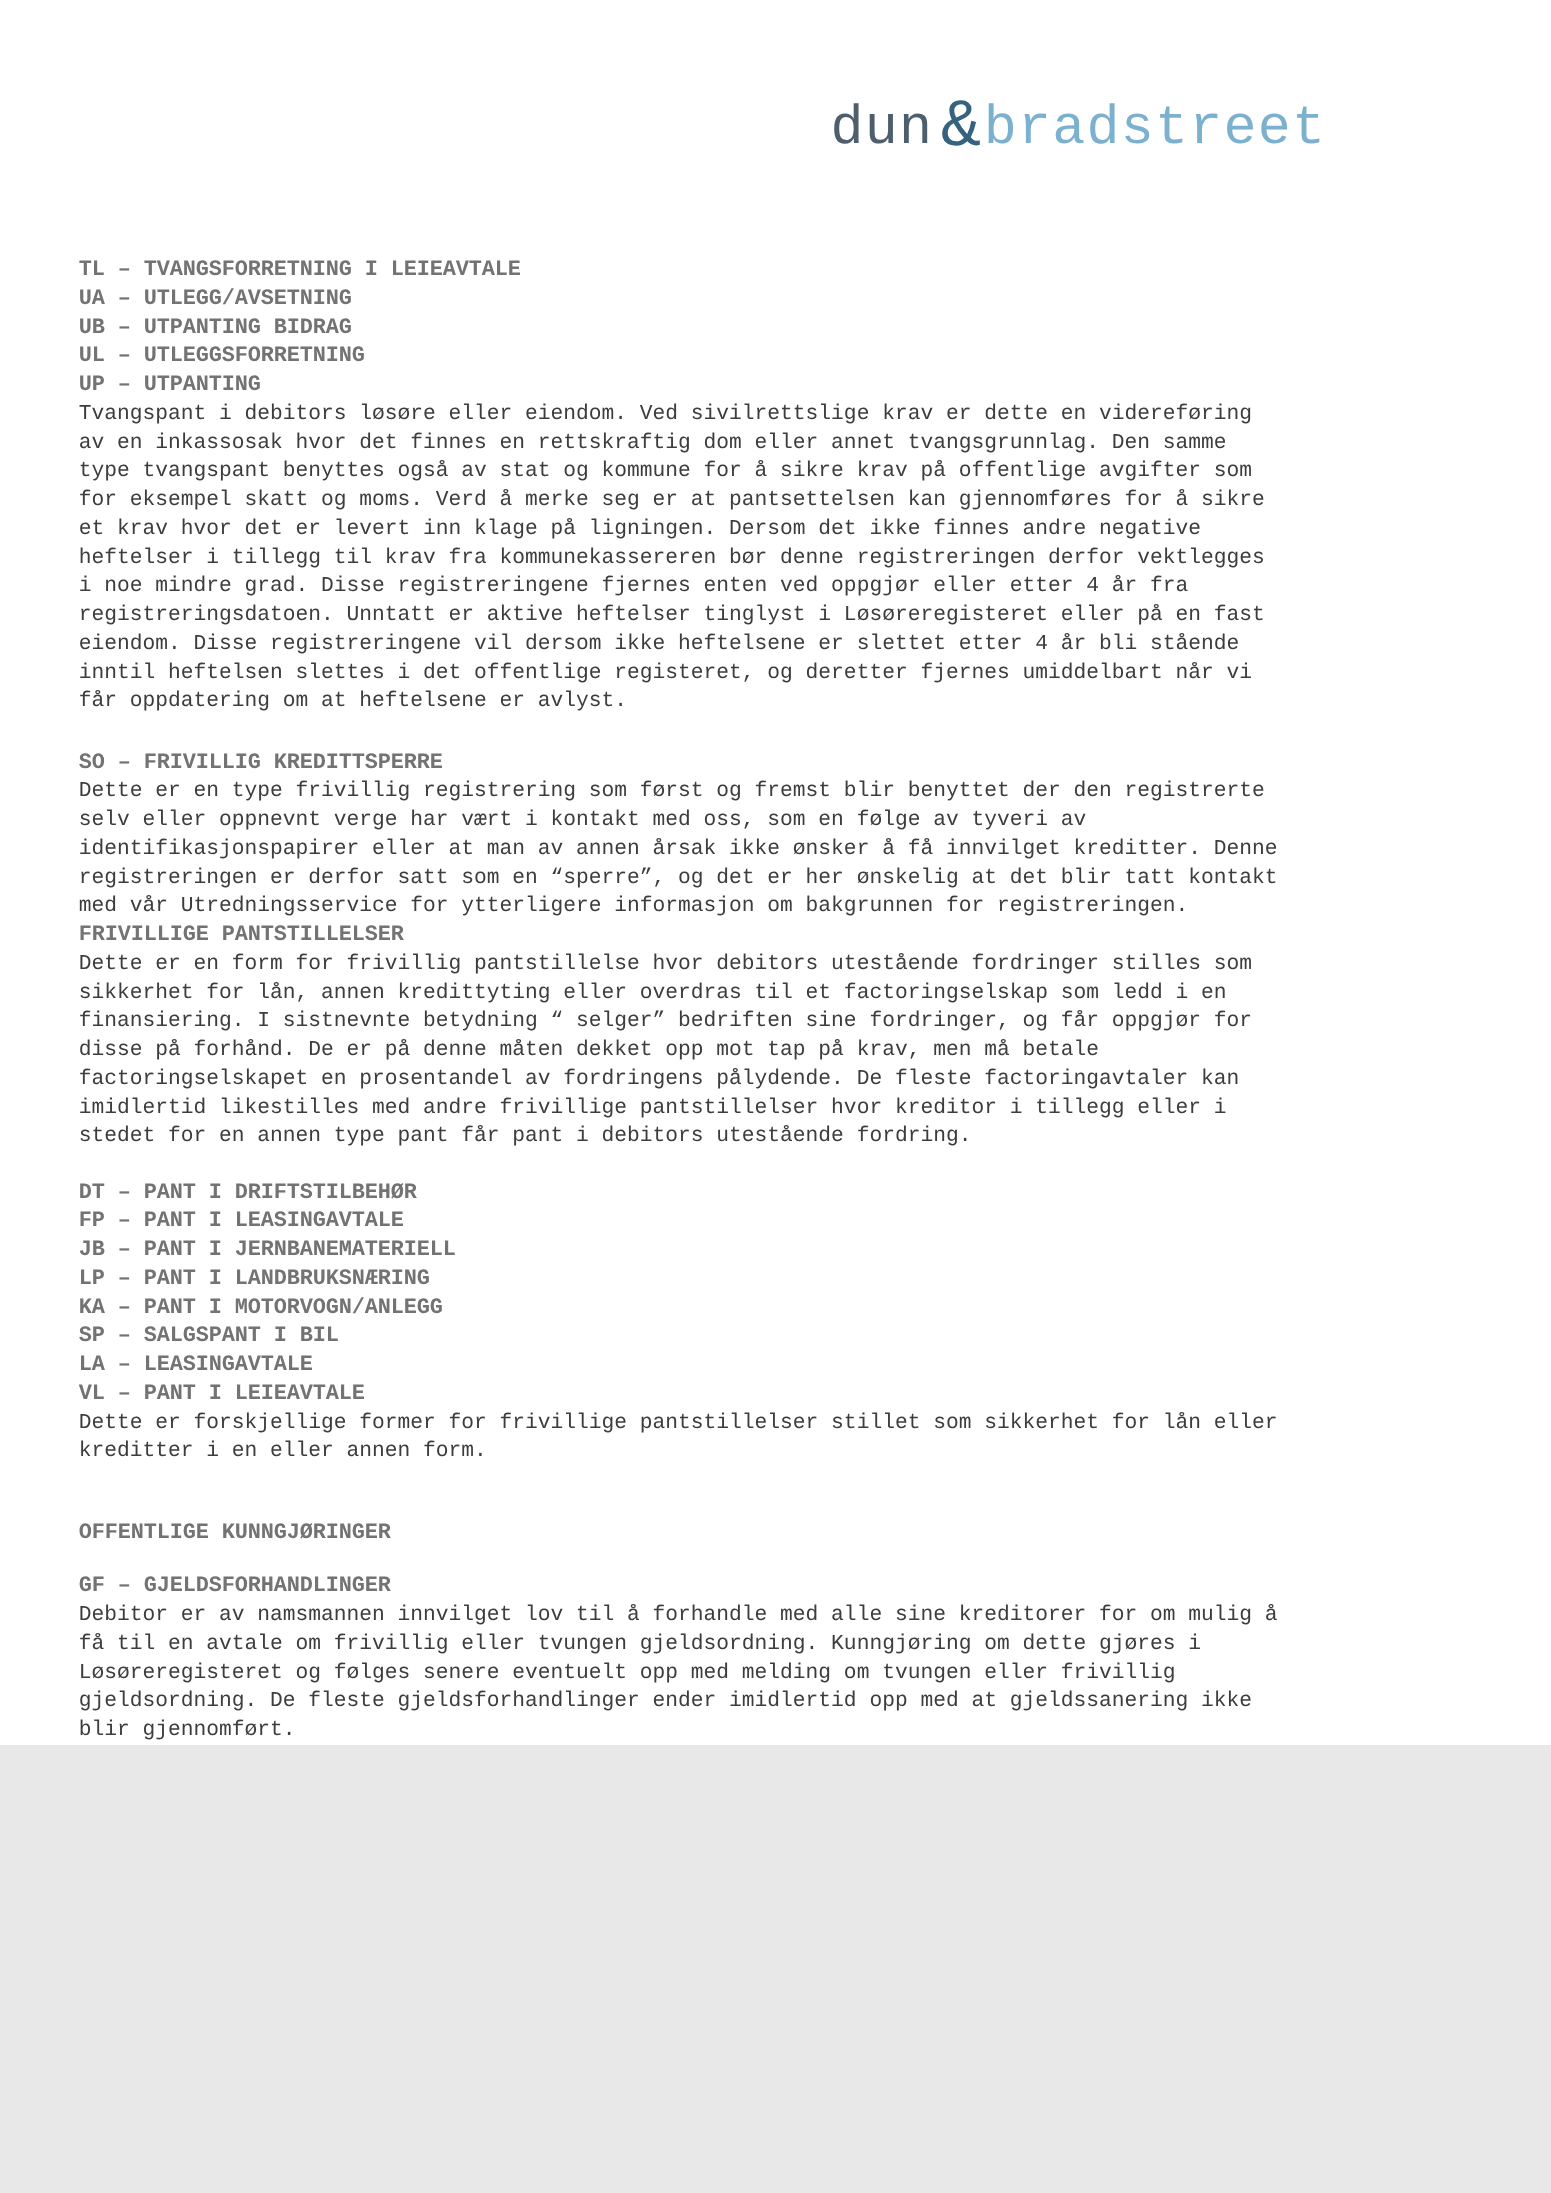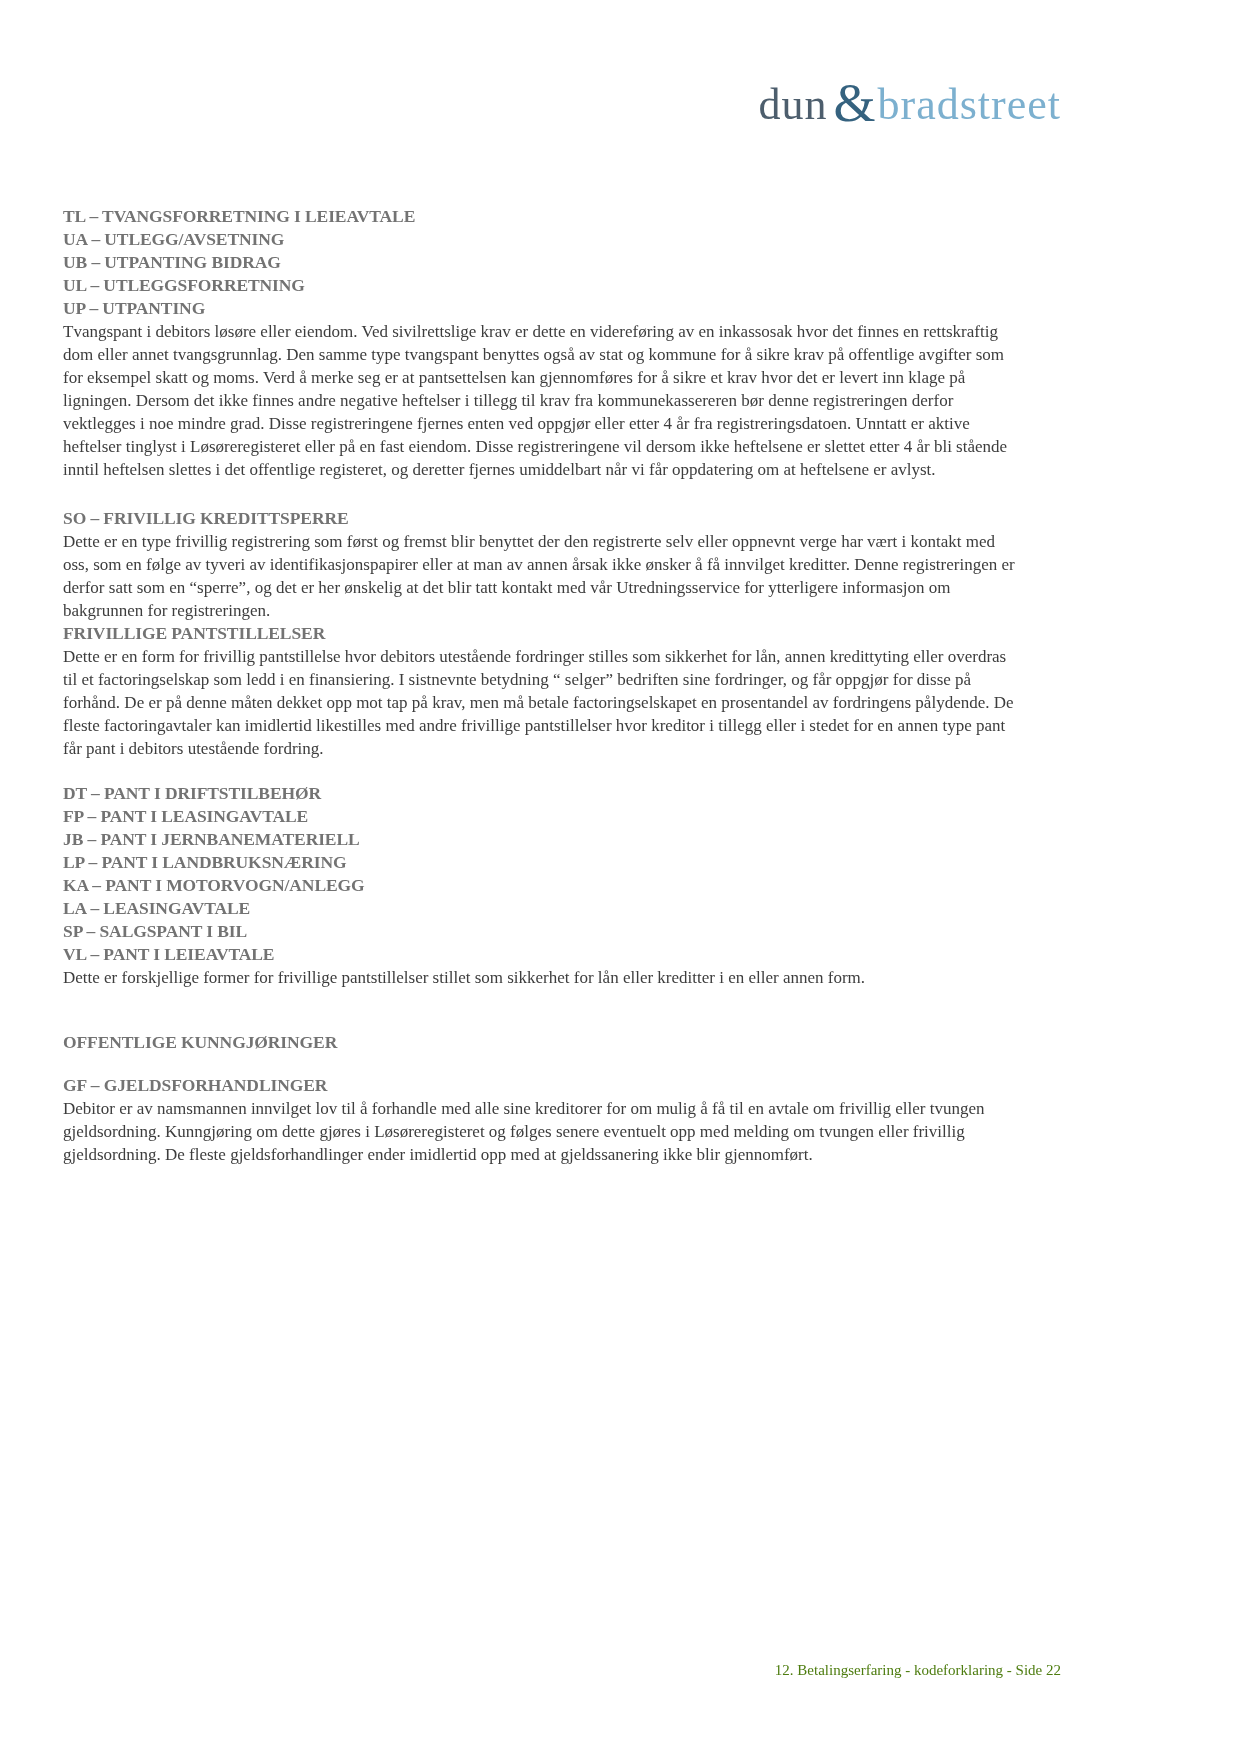--- a/index.html
+++ b/index.html
@@ -1,20 +1,20 @@
 <!DOCTYPE html>
 <html lang="no"><head>
 <meta charset="utf-8">
 <style>
   html,body{margin:0;padding:0;background:#e8e8e8;}
   .page{
     position:relative;
-    width:1241px;height:1754px;
+    width:1241px;height:1396px;
     background:#ffffff;
-    font-family:Liberation Serif, serif;
+    font-family:Liberation Mono, monospace;
     overflow:hidden;
     margin:0 auto;
   }
   .logo{
     position:absolute;
     top:70px;right:180px;
     display:flex;align-items:baseline;
     user-select:none;
     white-space:nowrap;
   }
@@ -89,22 +89,22 @@
     <div class="section-title gap-so-section">FRIVILLIGE PANTSTILLELSER</div>
 
     <p class="para">Dette er en form for frivillig pantstillelse hvor debitors utestående fordringer stilles som sikkerhet for lån, annen kredittyting eller overdras til et factoringselskap som ledd i en finansiering. I sistnevnte betydning “ selger” bedriften sine fordringer, og får oppgjør for disse på forhånd. De er på denne måten dekket opp mot tap på krav, men må betale factoringselskapet en prosentandel av fordringens pålydende. De fleste factoringavtaler kan imidlertid likestilles med andre frivillige pantstillelser hvor kreditor i tillegg eller i stedet for en annen type pant får pant i debitors utestående fordring.</p>
 
     <div class="gap-codes">
       <div class="code-line">DT – PANT I DRIFTSTILBEHØR</div>
       <div class="code-line">FP – PANT I LEASINGAVTALE</div>
       <div class="code-line">JB – PANT I JERNBANEMATERIELL</div>
       <div class="code-line">LP – PANT I LANDBRUKSNÆRING</div>
       <div class="code-line">KA – PANT I MOTORVOGN/ANLEGG</div>
+      <div class="code-line">SP – SALGSPANT I BIL</div>
       <div class="code-line">LA – LEASINGAVTALE</div>
-      <div class="code-line">SP – SALGSPANT I BIL</div>
       <div class="code-line">VL – PANT I LEIEAVTALE</div>
     </div>
     <p class="para">Dette er forskjellige former for frivillige pantstillelser stillet som sikkerhet for lån eller kreditter i en eller annen form.</p>
 
     <div class="section-title gap-big">OFFENTLIGE KUNNGJØRINGER</div>
 
     <div class="code-line gap-sub">GF – GJELDSFORHANDLINGER</div>
     <p class="para">Debitor er av namsmannen innvilget lov til å forhandle med alle sine kreditorer for om mulig å få til en avtale om frivillig eller tvungen gjeldsordning. Kunngjøring om dette gjøres i Løsøreregisteret og følges senere eventuelt opp med melding om tvungen eller frivillig gjeldsordning. De fleste gjeldsforhandlinger ender imidlertid opp med at gjeldssanering ikke blir gjennomført.</p>
 
   </div>

